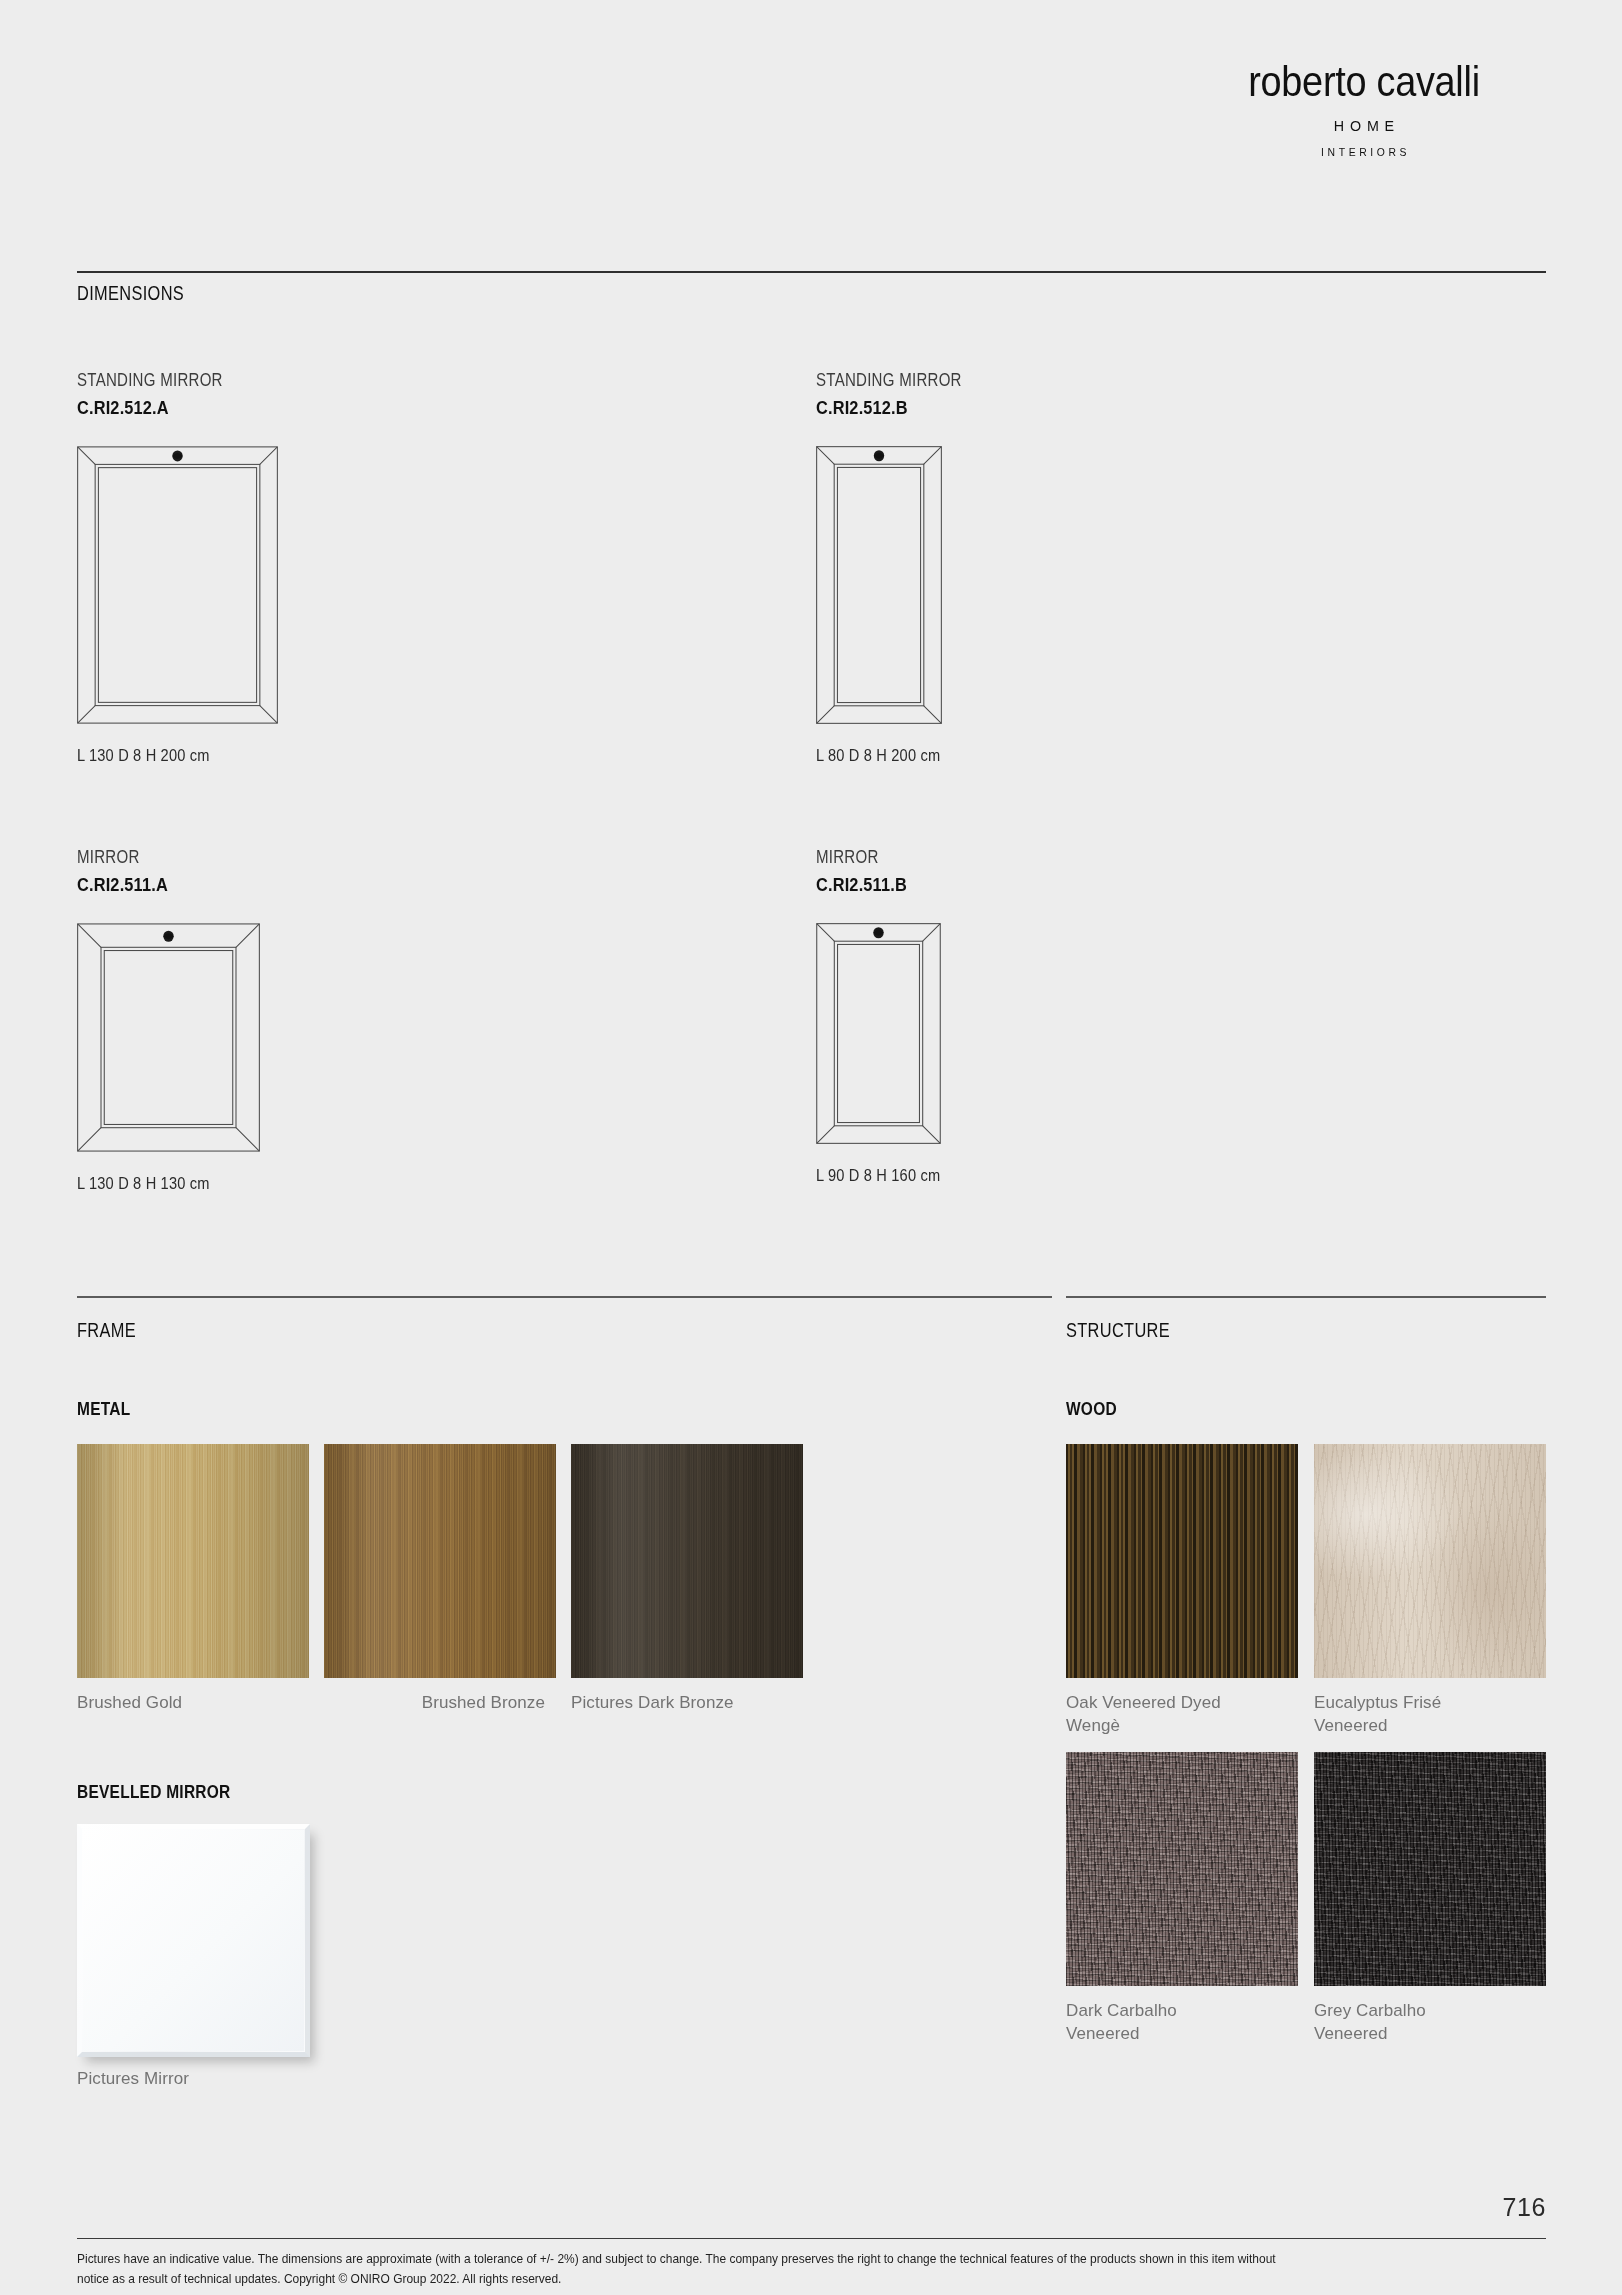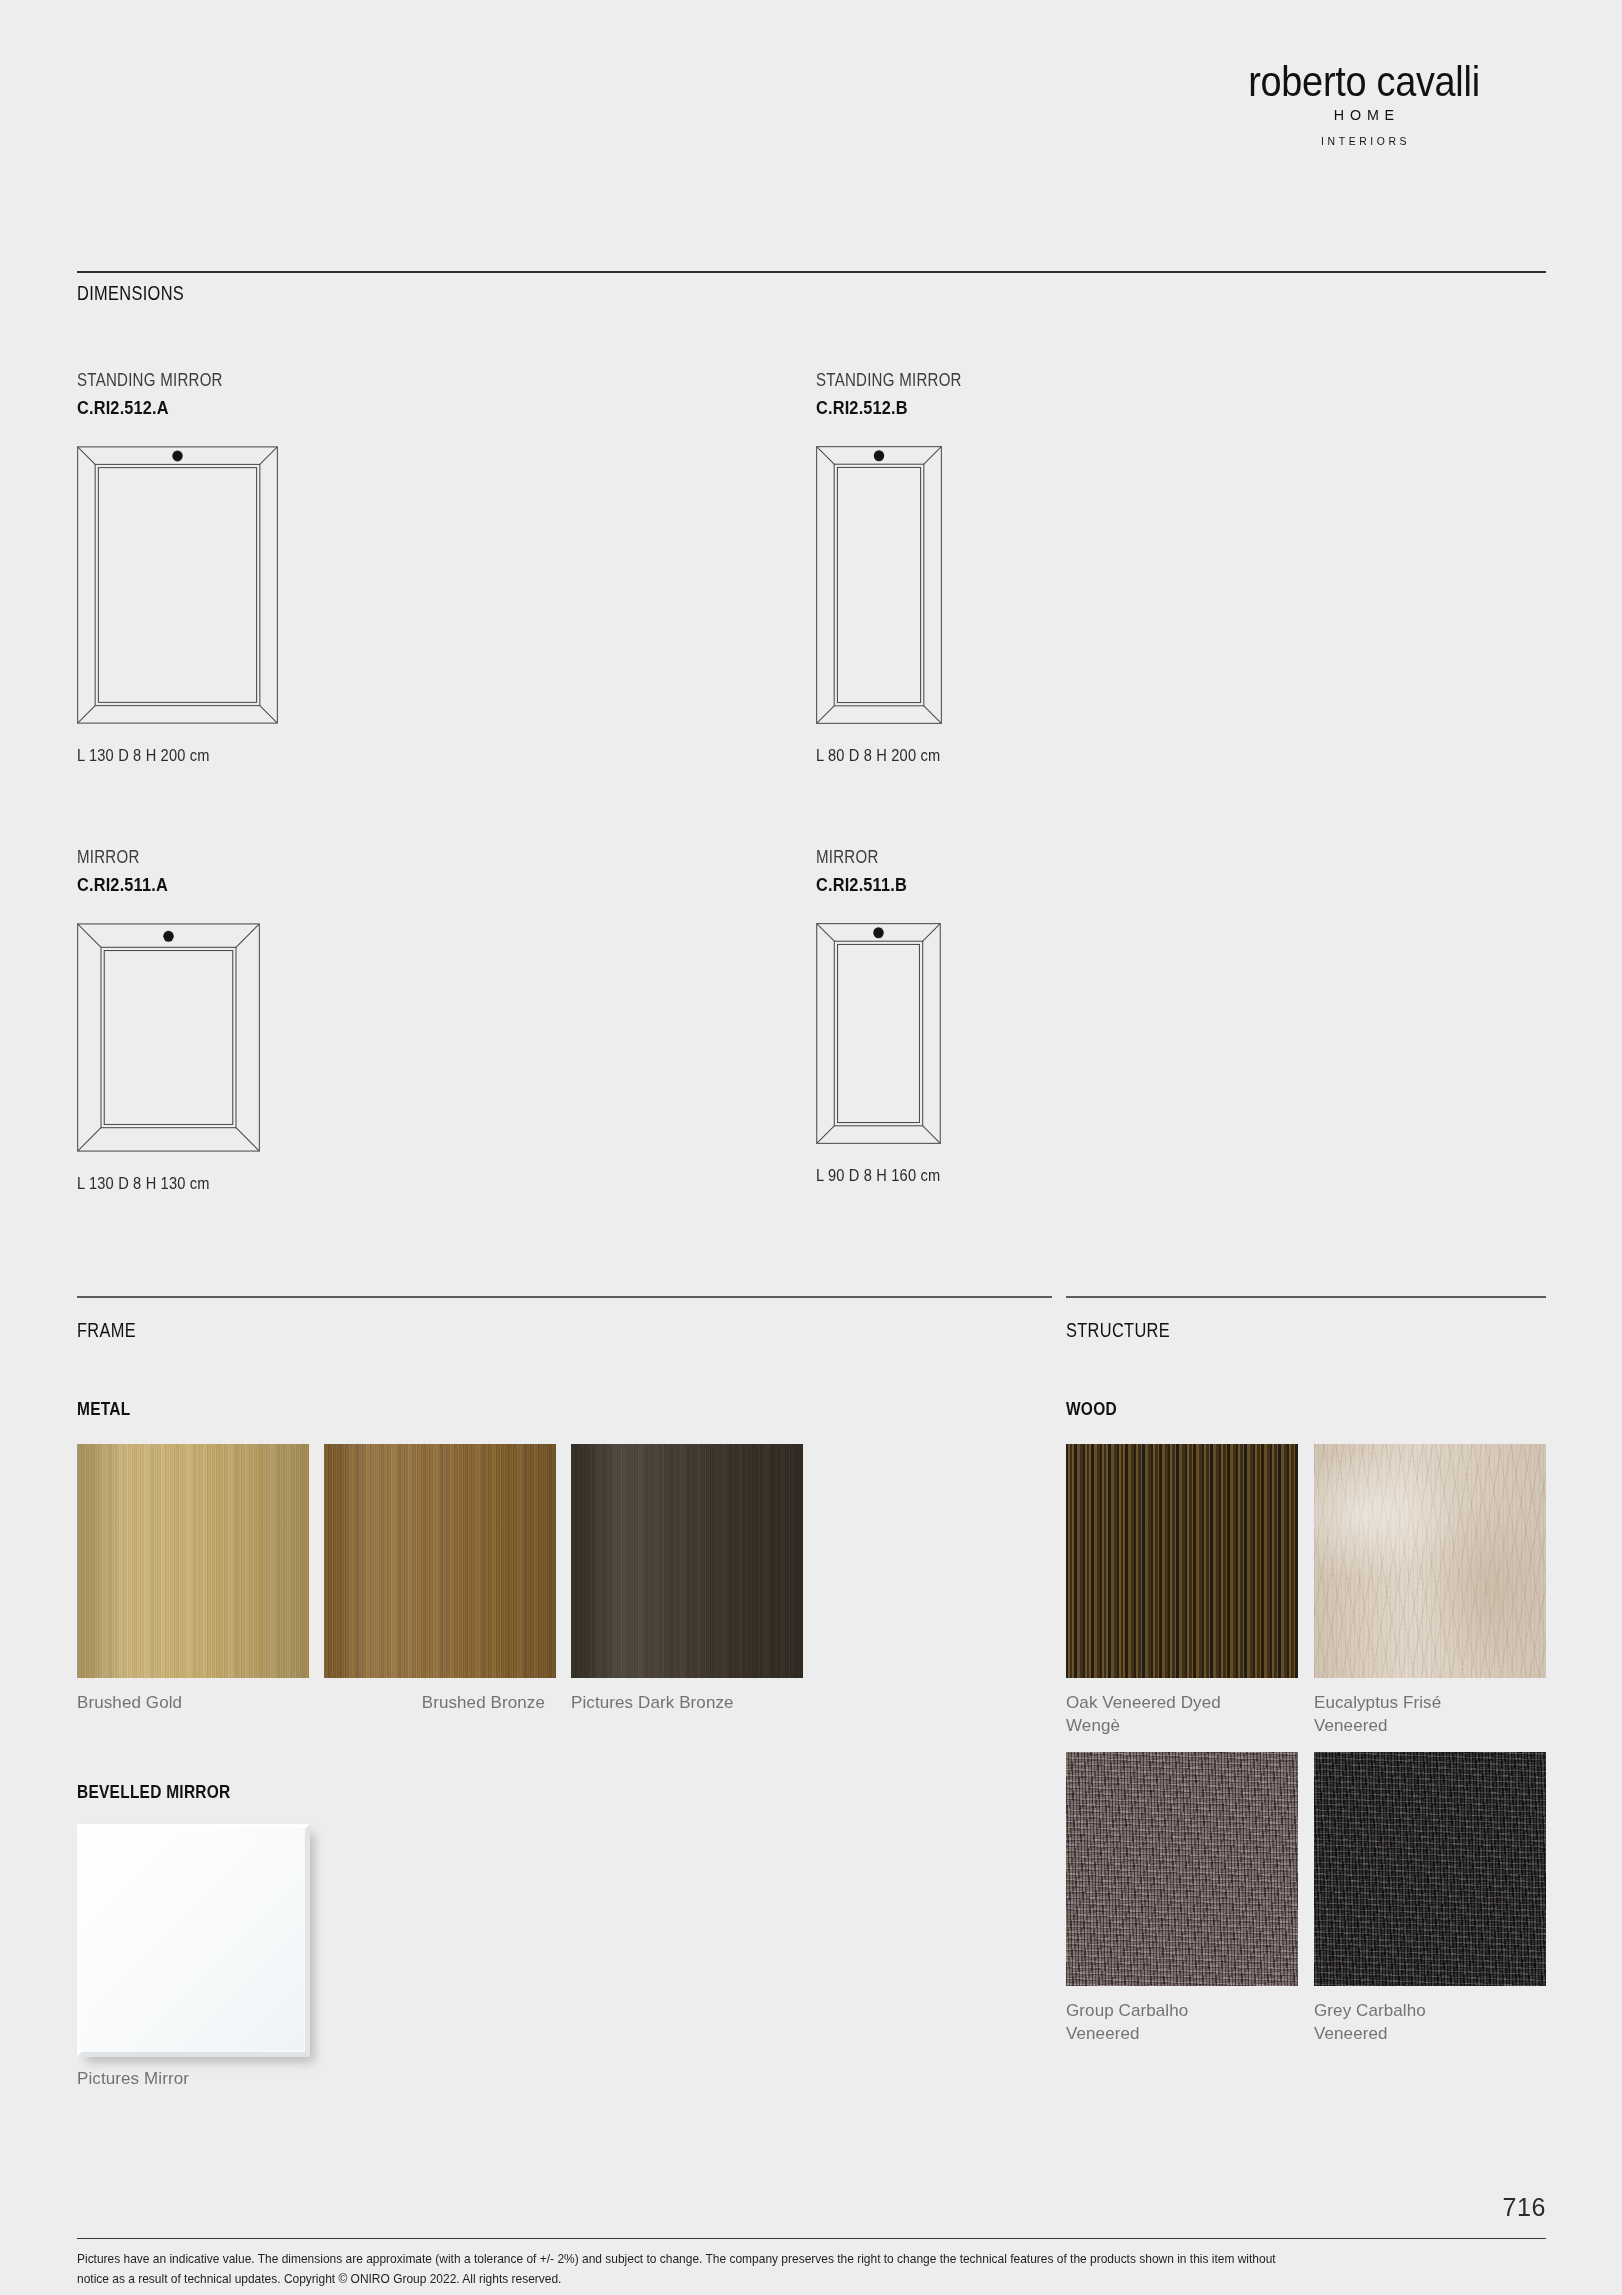--- a/index.html
+++ b/index.html
@@ -27,21 +27,21 @@
     transform:scaleX(.80); transform-origin:left center;
     white-space:nowrap; margin-top:3.9px;
   }
   .logo{ position:absolute; right:77px; top:57px; text-align:center; width:364px; }
   .logo-main{
     font-size:43px; font-weight:400; letter-spacing:-0.3px; color:#111;
     transform:scaleX(.88); transform-origin:center center; white-space:nowrap;
   }
   .logo-home{
     font-size:14.3px; font-weight:500; letter-spacing:5.8px; color:#111;
-    margin-top:1px; padding-left:5.8px;
+    margin-top:12px; padding-left:5.8px;
   }
   .logo-int{
     font-size:10.4px; font-weight:400; letter-spacing:3.6px; color:#111;
     margin-top:13px; padding-left:3.2px;
   }
 
   
   .rule{ position:absolute; height:1.9px; background:#2f2f2f; }
   .rule.gray{ background:#5c5c5c; height:1.9px; }
 
@@ -312,21 +312,21 @@
 
   <div class="sw" style="left:1314px; top:1444px; width:232px; height:234px;">
     <div class="sw-img tex-euc euc"></div>
   </div>
   <div class="sw-label" style="left:1314px; top:1692px; width:227px;">Eucalyptus Frisé
 Veneered</div>
 
   <div class="sw" style="left:1066px; top:1752px; width:232px; height:234px;">
     <div class="sw-img tex-carb rose"></div>
   </div>
-  <div class="sw-label" style="left:1066px; top:2000px; width:227px;">Group Carbalho
+  <div class="sw-label" style="left:1066px; top:2000px; width:227px;">Dark Carbalho
 Veneered</div>
 
   <div class="sw" style="left:1314px; top:1752px; width:232px; height:234px;">
     <div class="sw-img tex-carb grey"></div>
   </div>
   <div class="sw-label" style="left:1314px; top:2000px; width:227px;">Grey Carbalho
 Veneered</div>
 
   <div class="pagenum">716</div>
   <div class="foot-rule"></div>

